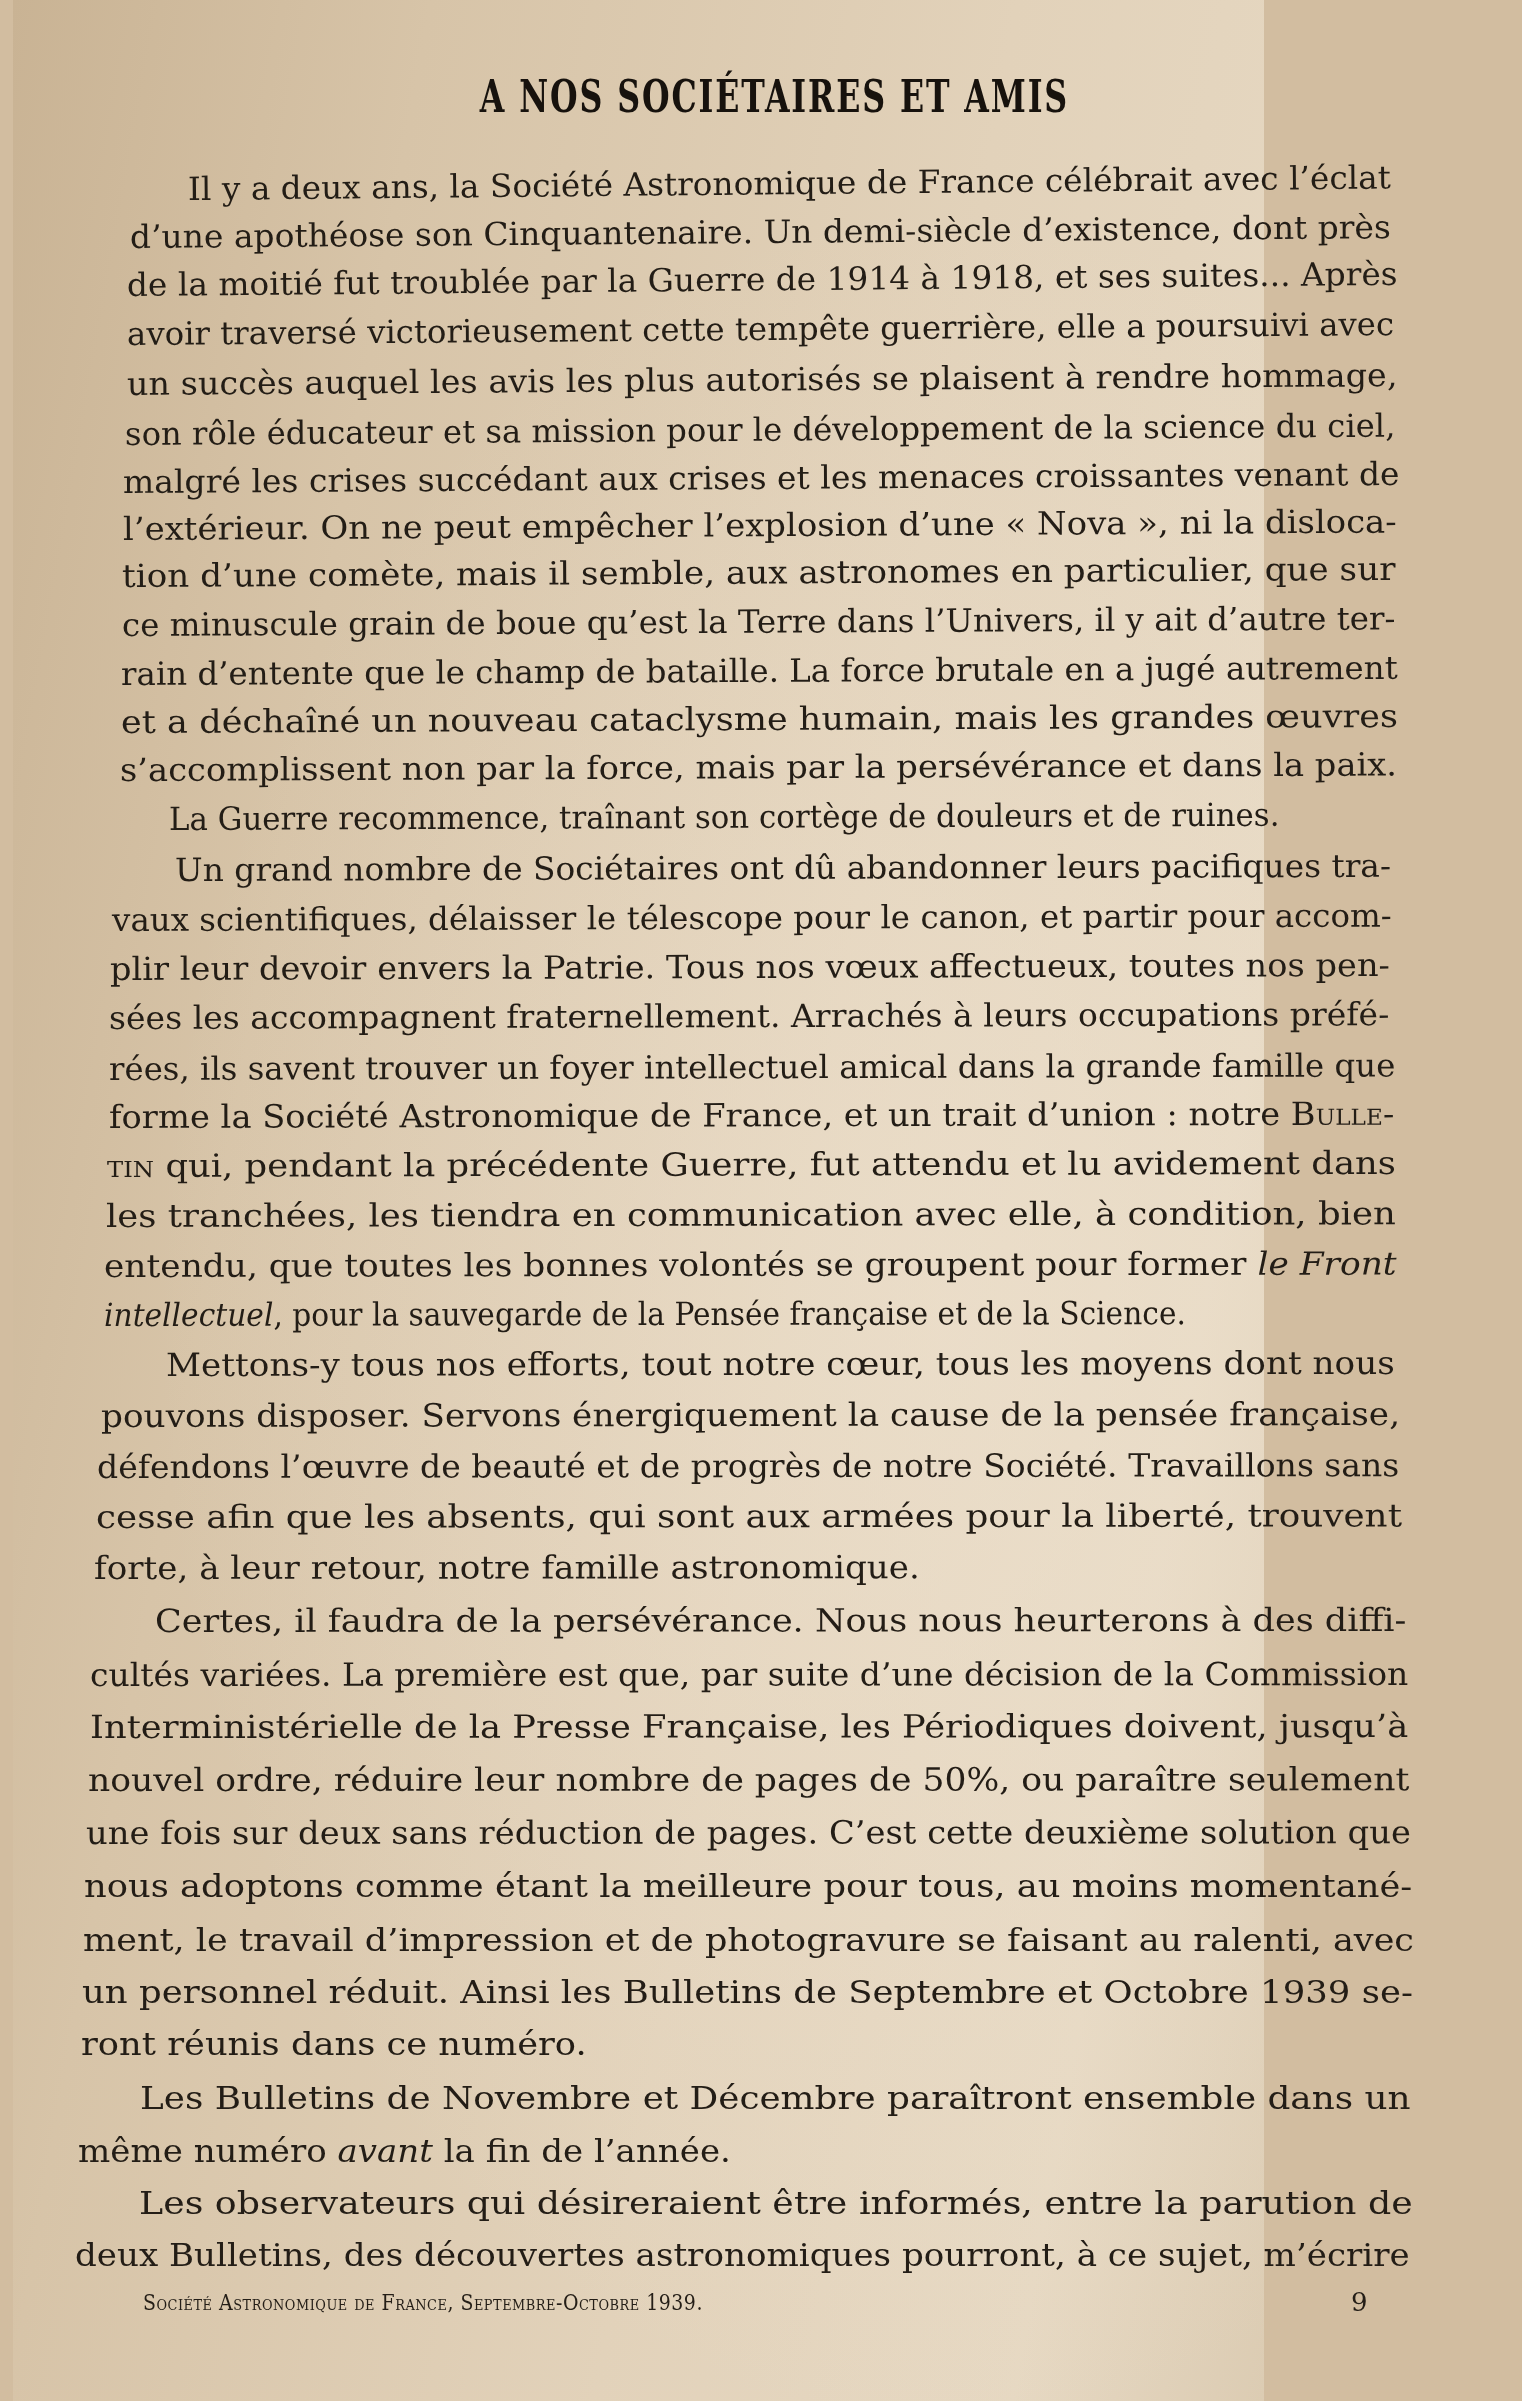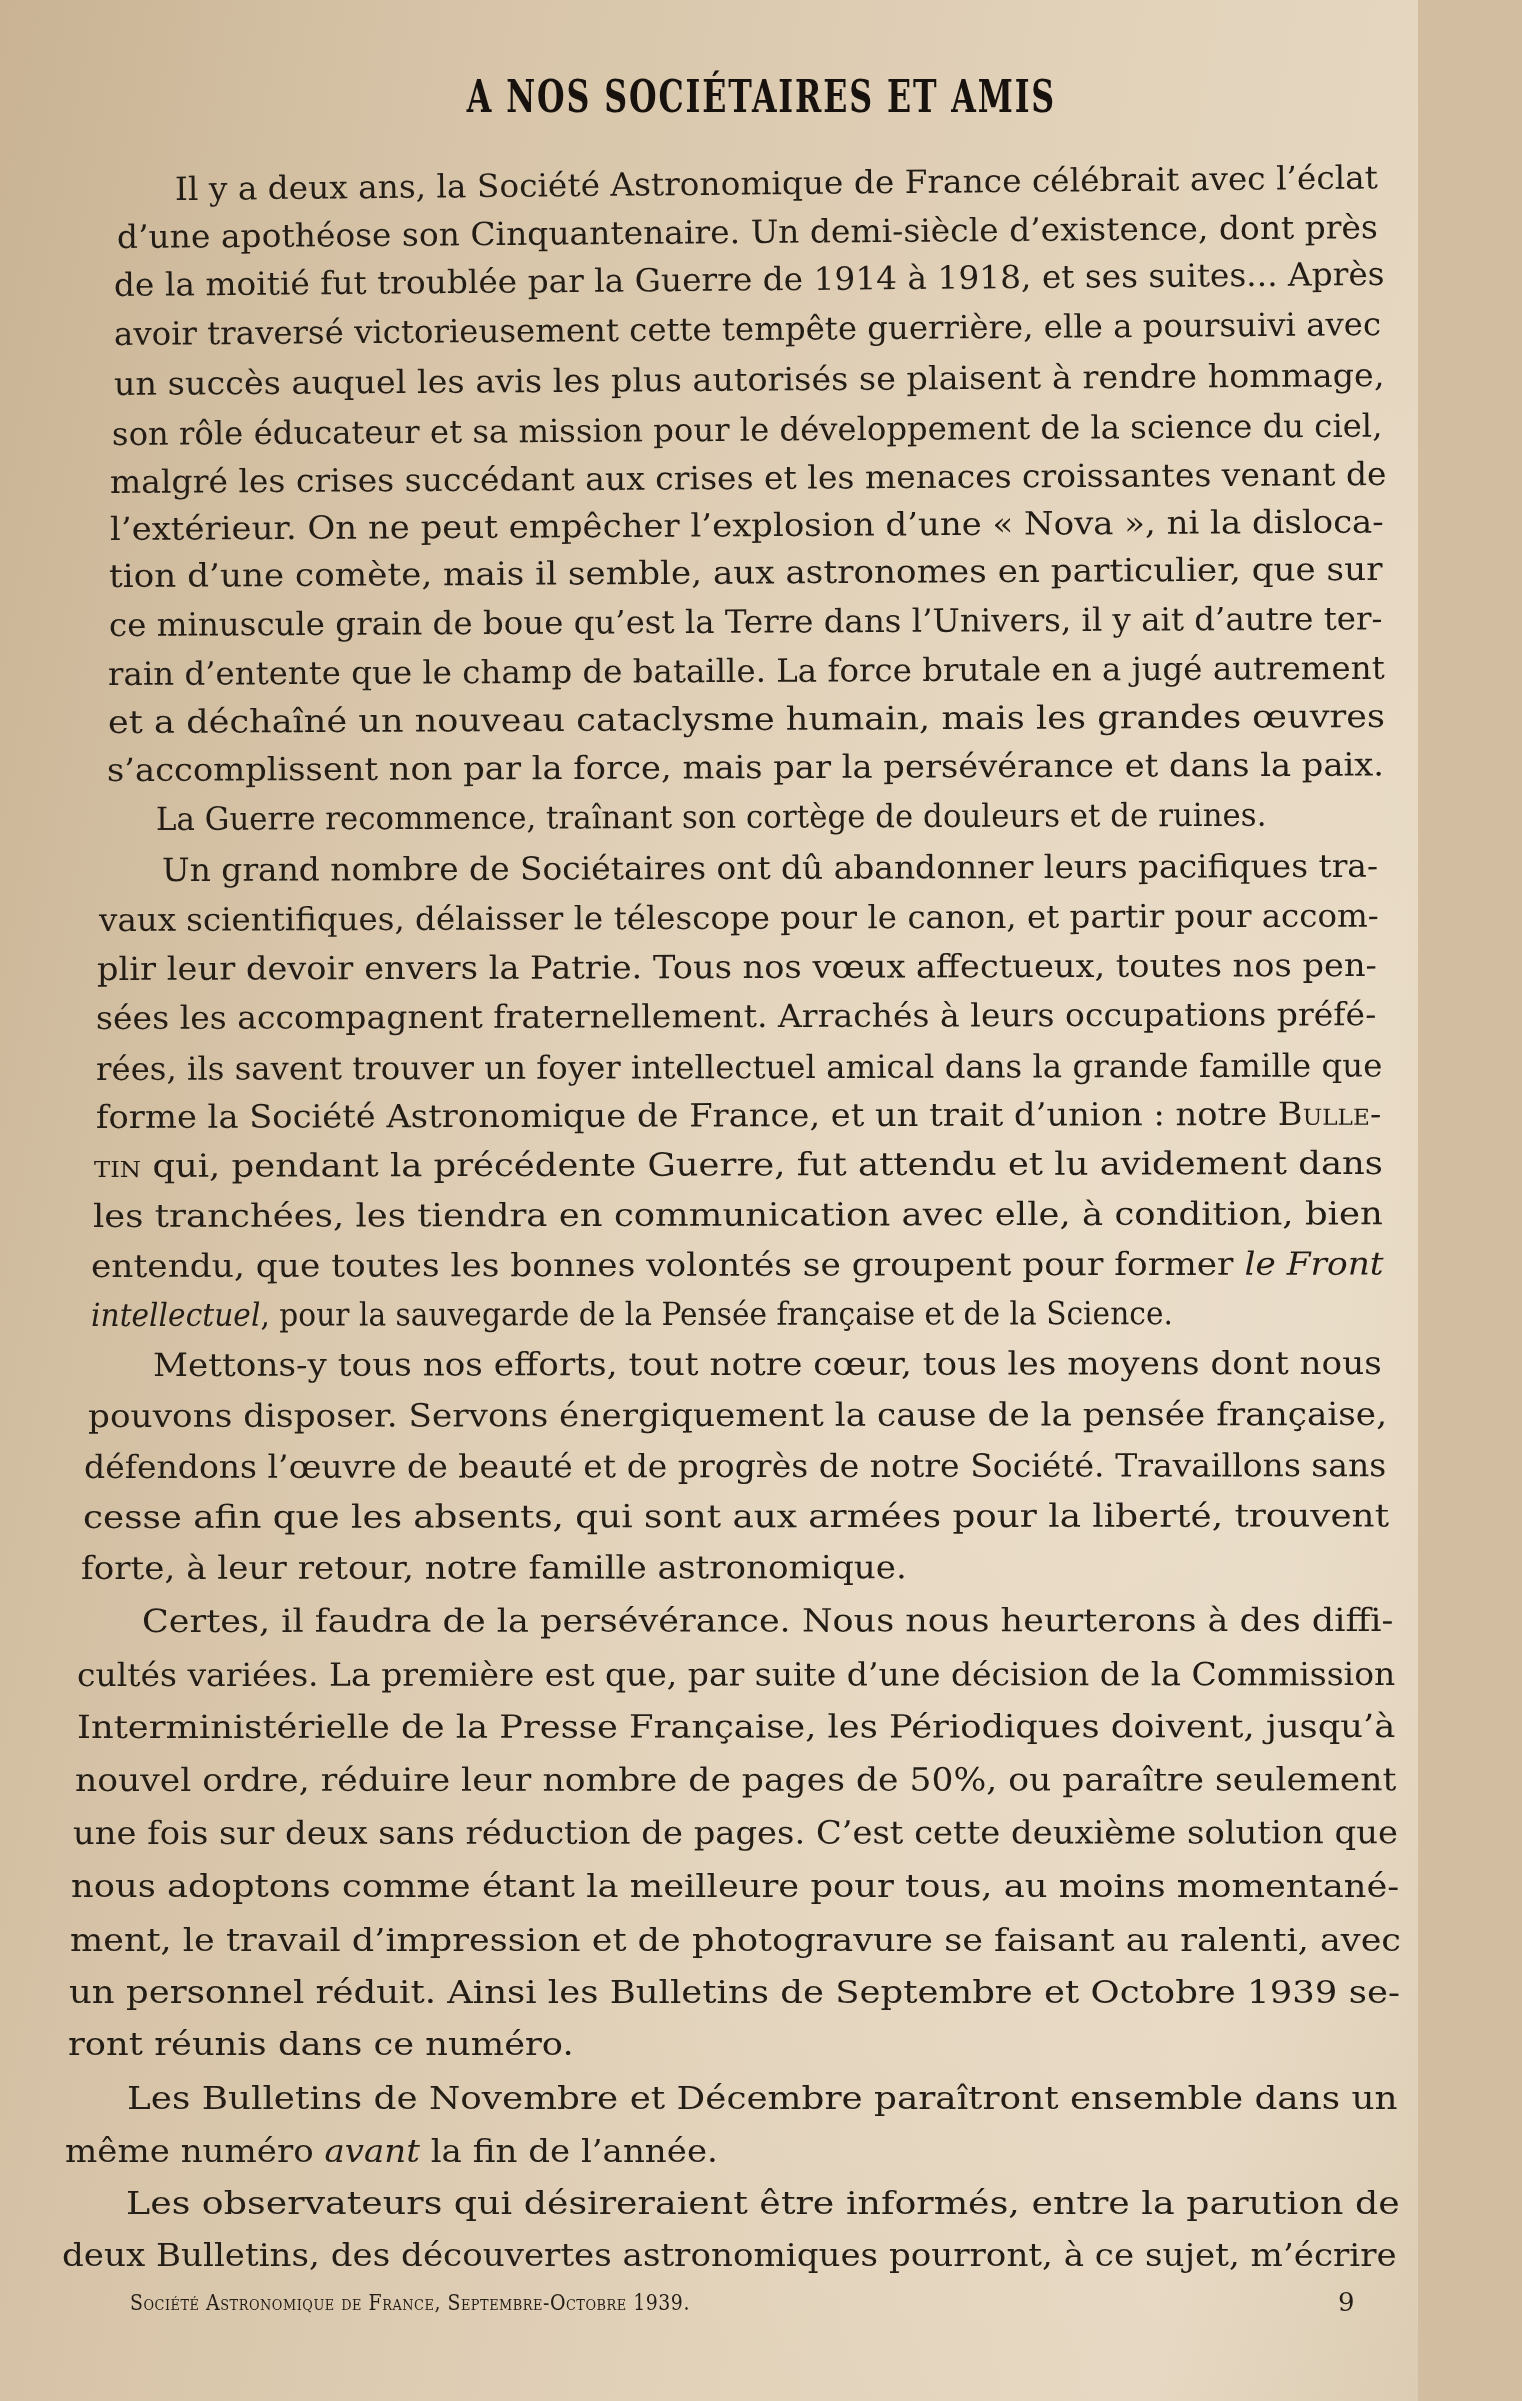--- a/index.html
+++ b/index.html
@@ -10,27 +10,26 @@
     width: 1523px;
     height: 2401px;
     overflow: hidden;
     background: #d2bda0;
     position: relative;
     font-family: "DejaVu Serif", "Liberation Serif", serif;
     color: #1f1a14;
   }
   .page {
     position: absolute;
-    left: 0; top: 0;
-    width: 1382px;
+    left: 13px; top: 0;
+    width: 1251px;
     height: 2401px;
     background:
       radial-gradient(ellipse at 75% 55%, rgba(240,228,210,0.55) 0%, rgba(240,228,210,0) 60%),
       linear-gradient(100deg, #c9b394 0%, #d7c4a8 25%, #e2d2ba 60%, #e6d8c2 85%, #dcccb3 100%);
-    padding-left: 36px;
   }
   .title {
     position: absolute;
     left: 0;
     width: 1523px;
     top: 71px;
     text-align: center;
     font-family: "DejaVu Serif", serif;
     font-weight: bold;
     font-size: 44px;

